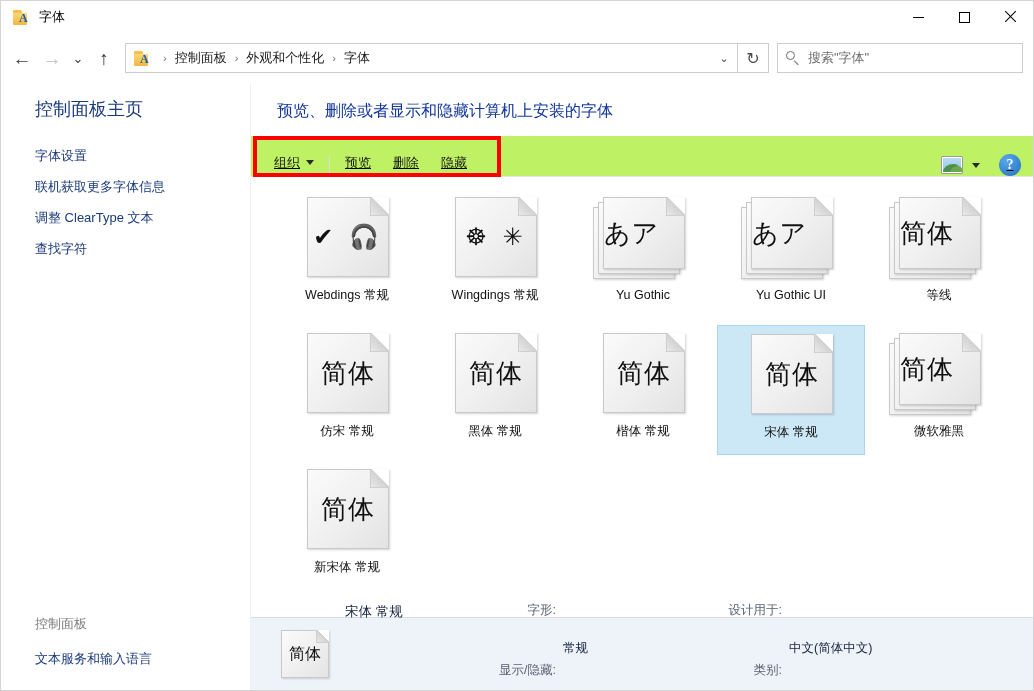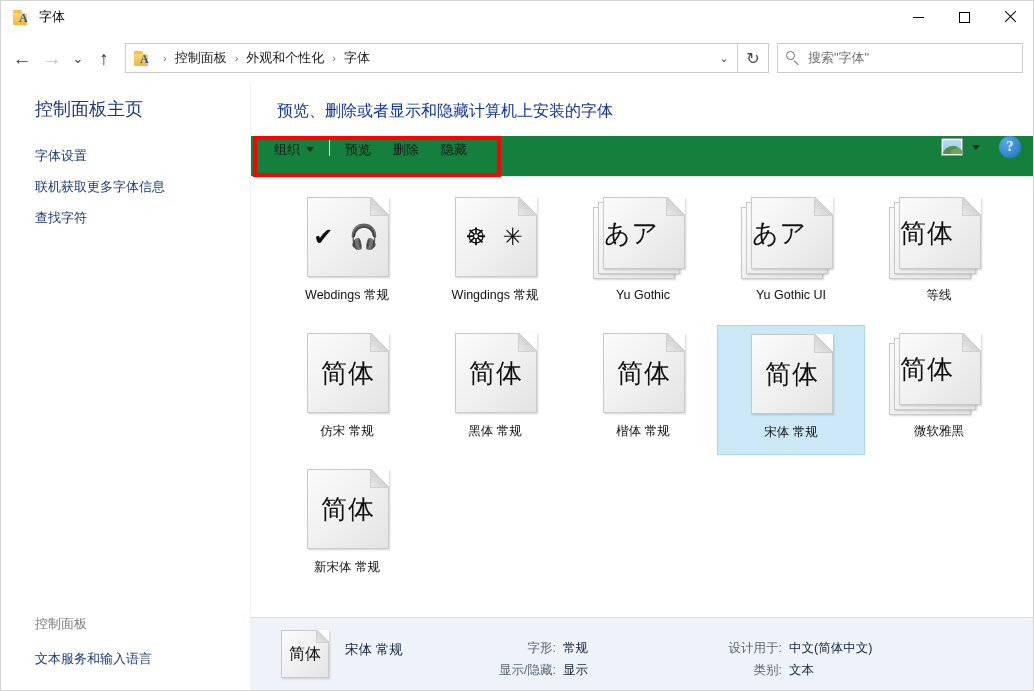--- a/index.html
+++ b/index.html
@@ -123,22 +123,22 @@
   .side-bottom { margin-top: auto; padding-bottom: 16px; }
   .side-heading { font-size: 13px; color: #7c7c7c; padding: 4px 0 10px 34px; }
 
   
   .content { flex: 1 1 auto; display: flex; flex-direction: column; min-width: 0; position: relative; background:#fff; }
   .page-title {
     font-size: 16px; color: #12379b; padding: 16px 0 0 26px; line-height: 24px; font-weight: 400;
   }
   .toolbar {
     margin-top: 13px; height: 41px; flex: 0 0 41px;
-    background: #15803d; border-bottom: 1px solid #e3e4e6;
-    display: flex; align-items: flex-start; padding-left: 12px; position: relative;
+    background: #bef264; border-bottom: 1px solid #e3e4e6;
+    display: flex; align-items: flex-end; padding-left: 12px; position: relative; text-decoration: underline;
   }
   .tb-item {
     font-size: 13px; color: #1a1a1a; padding: 0 11px; height: 27px;
     display: flex; align-items: center; gap: 6px; white-space: nowrap;
   }
   .caret-down {
     width: 0; height: 0; border-left: 4px solid transparent; border-right: 4px solid transparent;
     border-top: 5px solid #2b2b2b;
   }
   .tb-sep { width: 1px; height: 20px; background: #dedede; margin: 0 4px; }
@@ -229,21 +229,21 @@
   .det-sheet .fold { width: 13px; height: 13px; }
   .det-sample { font-size: 16px; color: #101010; font-family: "DejaVu Serif", "Liberation Serif", serif; }
   .det-cols { display: flex; flex: 1 1 auto; align-items: center; }
   .det-name {
     font-size: 13.5px; color: #16223d; width: 118px; padding-left: 10px; align-self: flex-start;
     margin-top: 12px;
   }
   .det-pairs { display: flex; flex-direction: column; gap: 4px; padding-top: 10px; }
   .det-row { display: flex; font-size: 12.5px; line-height: 18px; }
   .det-key { color: #5a6472; text-align: right; padding-right: 7px; }
-  .det-val { color: #16223d; }
+  .det-val { color: #16223d; margin-top: 38px; }
   .col-a { width: 200px; }
   .col-a .det-key { width: 110px; }
   .col-b { margin-left: 44px; }
   .col-b .det-key { width: 92px; }
 </style>
 </head>
 <body>
 
 <div class="window">
 
@@ -301,20 +301,21 @@
       <div class="search-text" placeholder="搜索&quot;字体&quot;">搜索"字体"</div>
     </div>
   </div>
 
   <div class="body-area">
 
     <div class="sidebar">
       <div class="side-home">控制面板主页</div>
       <div class="side-link">字体设置</div>
       <div class="side-link">联机获取更多字体信息</div>
+      <div class="side-link">调整 ClearType 文本</div>
       <div class="side-link">查找字符</div>
 
       <div class="side-bottom">
         <div class="side-heading">控制面板</div>
         <div class="side-link">文本服务和输入语言</div>
       </div>
     </div>
 
     <div class="content">
       <div class="page-title">预览、删除或者显示和隐藏计算机上安装的字体</div>

